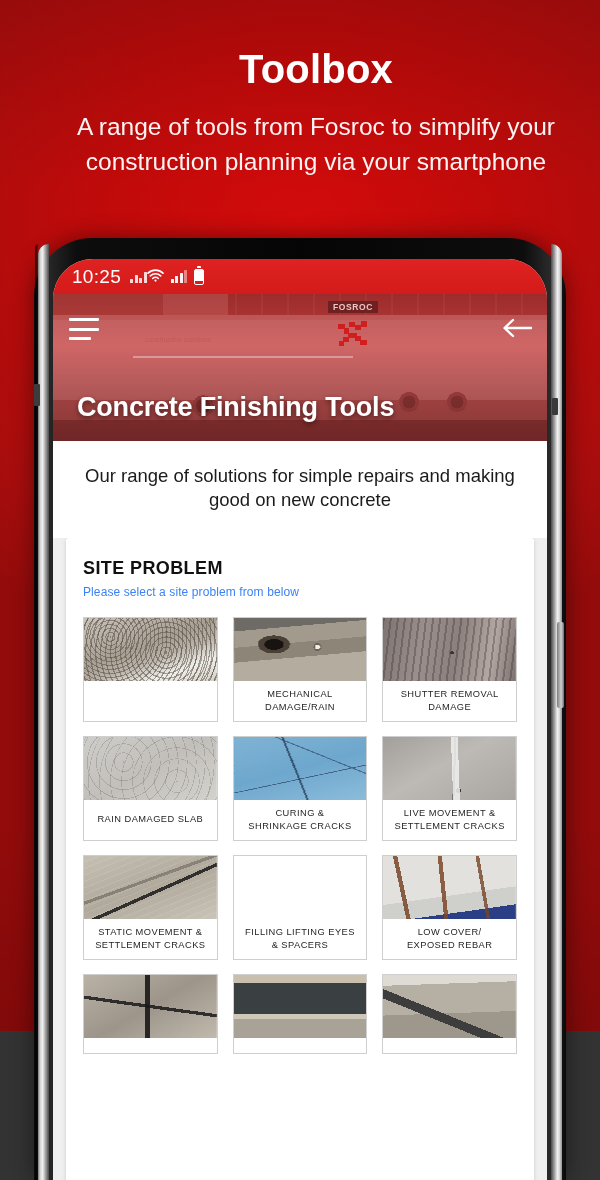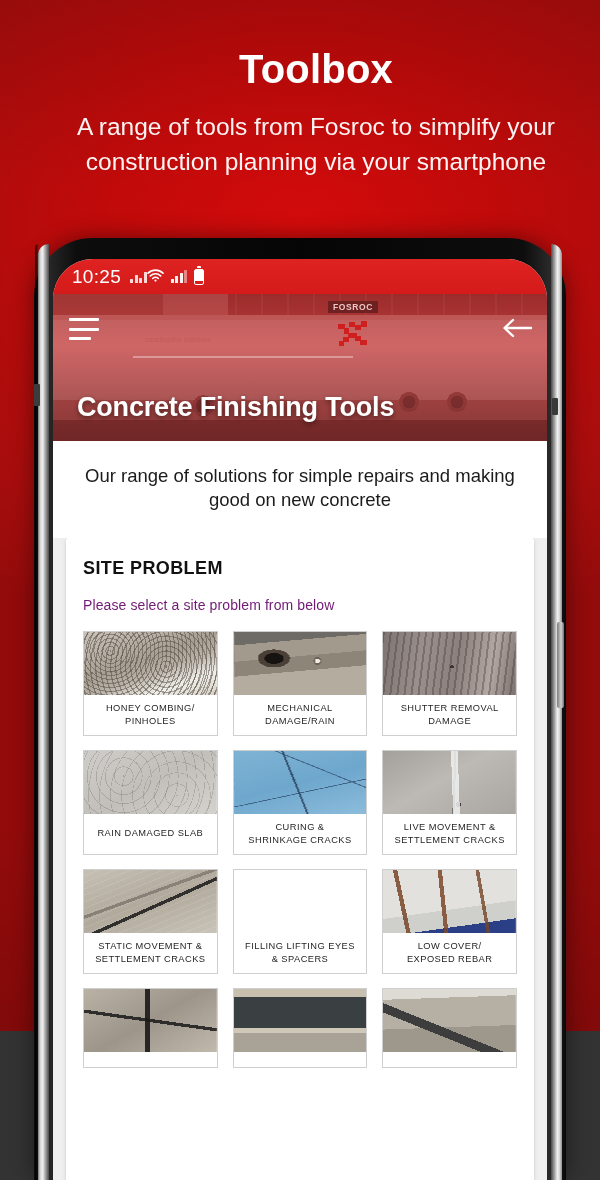--- a/index.html
+++ b/index.html
@@ -197,21 +197,21 @@
   }
   .card{
     background:#fff; border-radius:3px; padding:20px 17px 12px;
     box-shadow:0 1px 4px rgba(0,0,0,.14);
     min-height:100%;
   }
   .card-title{
     color:#111; font-size:18px; font-weight:700; letter-spacing:.4px;
   }
   .card-sub{
-    color:#701a75; font-size:14px; font-weight:400; margin-top:18px; letter-spacing:.1px;
+    color:#3b82f6; font-size:12px; font-weight:400; margin-top:6px; letter-spacing:.1px;
   }
 
   .grid{
     display:grid; grid-template-columns:repeat(3,1fr); gap:14px 15px; margin-top:18px;
   }
   .tile{
     border:1px solid #cfcfcf; background:#fff; cursor:pointer;
     display:flex; flex-direction:column; overflow:hidden;
   }
   .tile-img{ width:100%; height:63px; background-size:cover; background-position:center; }
@@ -395,22 +395,20 @@
       <div class="subband-text">Our range of solutions for simple repairs and making good on new concrete</div>
     </div>
 
     <div class="content">
       <div class="card">
         <div class="card-title">SITE PROBLEM</div>
         <div class="card-sub">Please select a site problem from below</div>
         <div class="grid" id="grid">
             <div class="tile">
               <div class="tile-img tx-honeycomb"></div>
-              <div class="tile-label">HONEY COMBING/
-PINHOLES</div>
             </div>
             <div class="tile">
               <div class="tile-img tx-mechdamage"></div>
               <div class="tile-label">MECHANICAL
 DAMAGE/RAIN</div>
             </div>
             <div class="tile">
               <div class="tile-img tx-shutter"></div>
               <div class="tile-label">SHUTTER REMOVAL
 DAMAGE</div>

